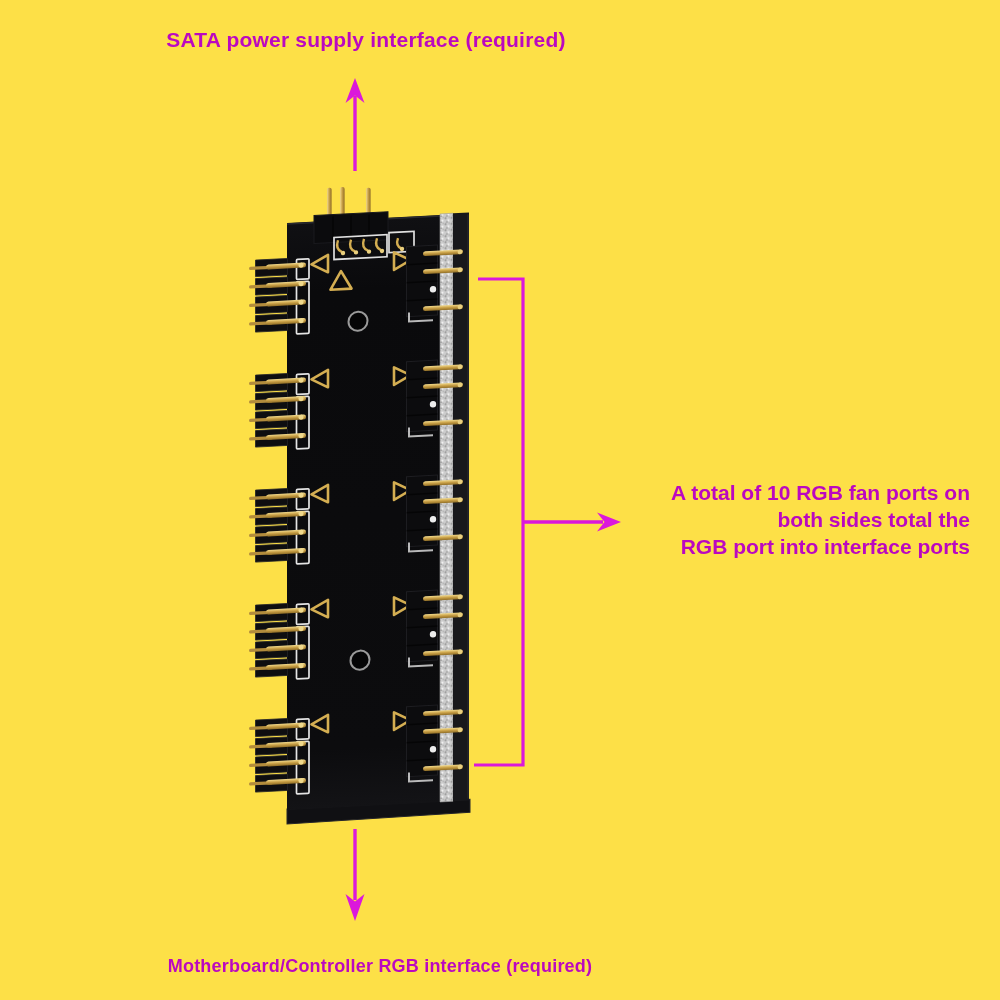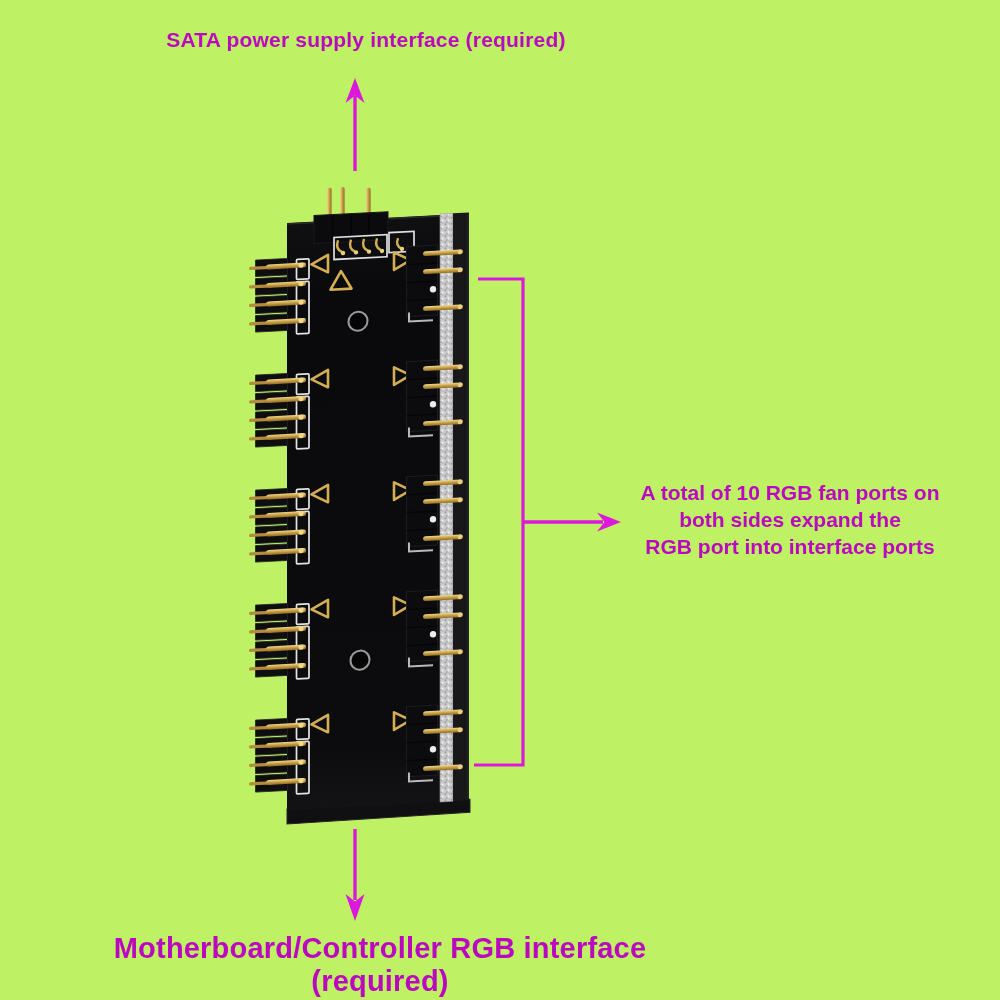--- a/index.html
+++ b/index.html
@@ -1,34 +1,34 @@
 <!DOCTYPE html>
 <html><head>
 <meta charset="utf-8">
 <style>
   html,body{margin:0;padding:0;background:#ffffff;}
-  #stage{position:relative;width:1000px;height:1000px;background:#bef264;overflow:hidden;
+  #stage{position:relative;width:1000px;height:1000px;background:#fde047;overflow:hidden;
          font-family:"Liberation Sans","DejaVu Sans",sans-serif;}
   #pcb-svg{position:absolute;left:0;top:0;width:1000px;height:1000px;}
   .anno{position:absolute;font-weight:bold;color:#BB08C0;text-align:center;}
   #top-label{left:80px;top:28px;width:572px;font-size:21px;letter-spacing:.2px;}
   #right-label{left:610px;top:479px;width:360px;font-size:21px;line-height:27px;}
-  #bottom-label{left:70px;top:932px;width:620px;font-size:29px;letter-spacing:.2px;}
-  .line{display:block;}
+  #bottom-label{left:70px;top:956px;width:620px;font-size:18px;letter-spacing:.2px;}
+  .line{display:block;text-align:right;}
 </style>
 </head>
 <body>
 
 <div id="stage">
 
   <div id="top-label" class="anno" style="color: rgb(187, 8, 192);">SATA power supply interface (required)</div>
 
   <div id="right-label" class="anno" style="color: rgb(187, 8, 192);">
     <span class="line">A total of 10 RGB fan ports on</span>
-    <span class="line">both sides expand the</span>
+    <span class="line">both sides total the</span>
     <span class="line">RGB port into interface ports</span>
   </div>
 
   <div id="bottom-label" class="anno" style="color: rgb(187, 8, 192);">Motherboard/Controller RGB interface (required)</div>
 
   <svg id="pcb-svg" viewBox="0 0 1000 1000">
     <defs>
       <linearGradient id="goldH" x1="0" y1="0" x2="0" y2="1">
         <stop offset="0" stop-color="#F2DA8C"></stop>
         <stop offset="0.5" stop-color="#C79E45"></stop>

